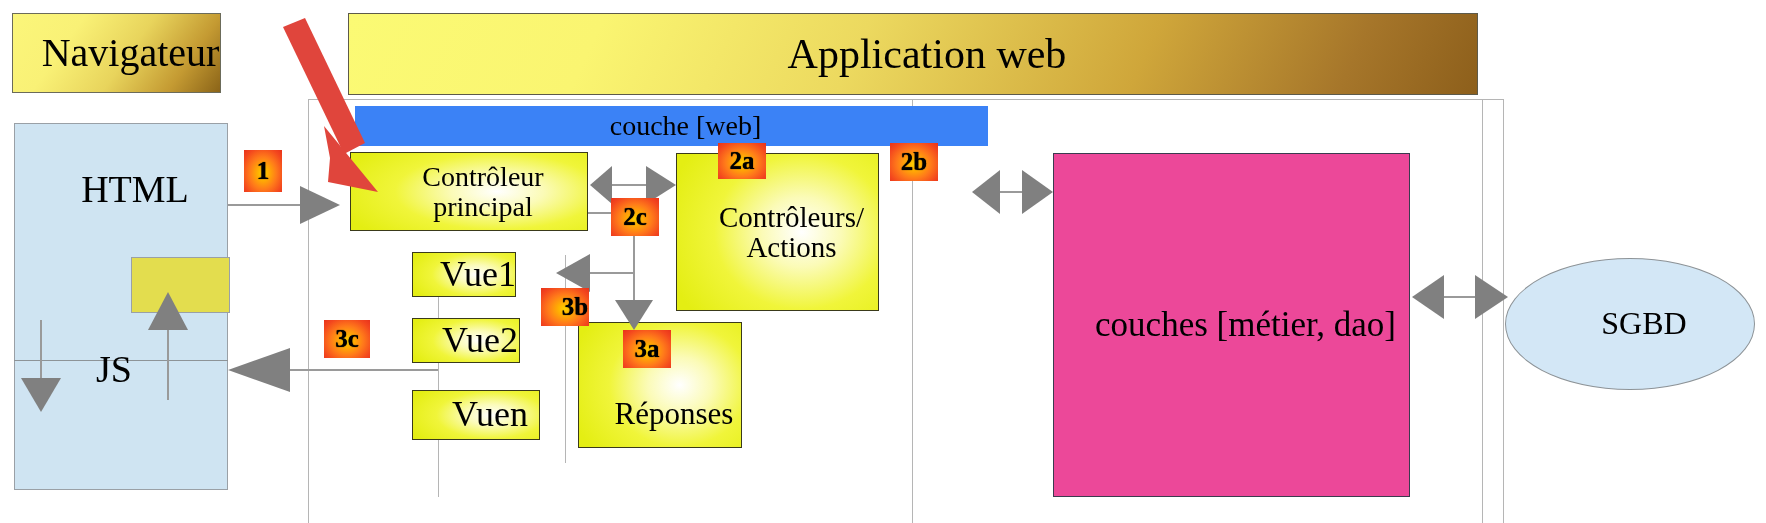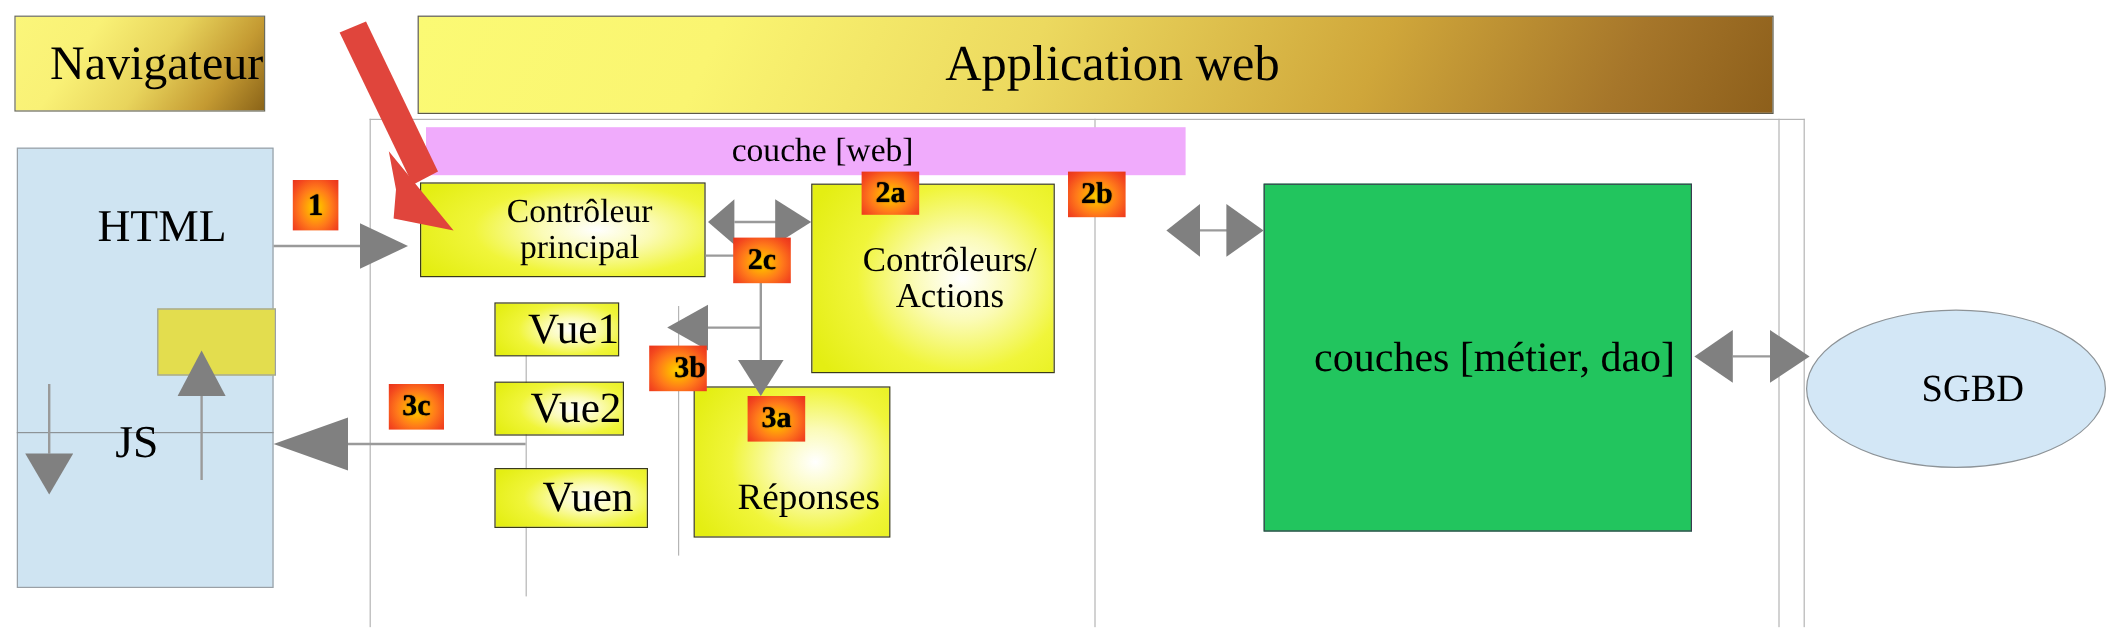--- a/index.html
+++ b/index.html
@@ -36,40 +36,40 @@
   .innerbox{
     left:131px;top:257px;width:99px;height:56px;background:#e3dd4e;border:1px solid #9aa0a6;
   }
 
   
   .appframe{left:308px;top:99px;width:1196px;height:424px;border:1px solid #b5b5b5;border-bottom:none;}
   .vline{border-left:1px solid #b5b5b5;}
 
   
   .couchebar{
-    left:355px;top:106px;width:633px;height:40px;background:#f0abfc;font-size:28px;color:#000;
+    left:355px;top:106px;width:633px;height:40px;background:#3b82f6;font-size:28px;color:#000;
   }
 
   
   .ybox{
     background:radial-gradient(ellipse 70% 80% at 62% 50%, #ffffff 0%, #fbfbb7 28%, #f0f53a 62%, #e4ee13 100%);
     border:1px solid #3a3a1a;color:#000;
   }
 
   .ctrlprincipal{left:350px;top:152px;width:238px;height:79px;font-size:28px;}
   .ctrlactions{left:676px;top:153px;width:203px;height:158px;font-size:29px;}
   .vue1{left:412px;top:252px;width:104px;height:45px;font-size:36px;}
   .vue2{left:412px;top:318px;width:108px;height:45px;font-size:36px;}
   .vuen{left:412px;top:390px;width:128px;height:50px;font-size:36px;}
   .reponses{left:578px;top:322px;width:164px;height:126px;font-size:31px;align-items:flex-end;padding-bottom:16px;}
 
   
   .couchesbox{
-    left:1053px;top:153px;width:357px;height:290px;
-    background:#22c55e;border:1px solid #3b3b4f;font-size:35px;color:#000;
+    left:1053px;top:153px;width:357px;height:344px;
+    background:#ec4899;border:1px solid #3b3b4f;font-size:35px;color:#000;
   }
 
   
   .sgbd{
     left:1505px;top:258px;width:250px;height:132px;border-radius:50%;
     background:#d3e7f6;border:1px solid #8d9397;font-size:32px;color:#000;
   }
 
   
   .badge{

